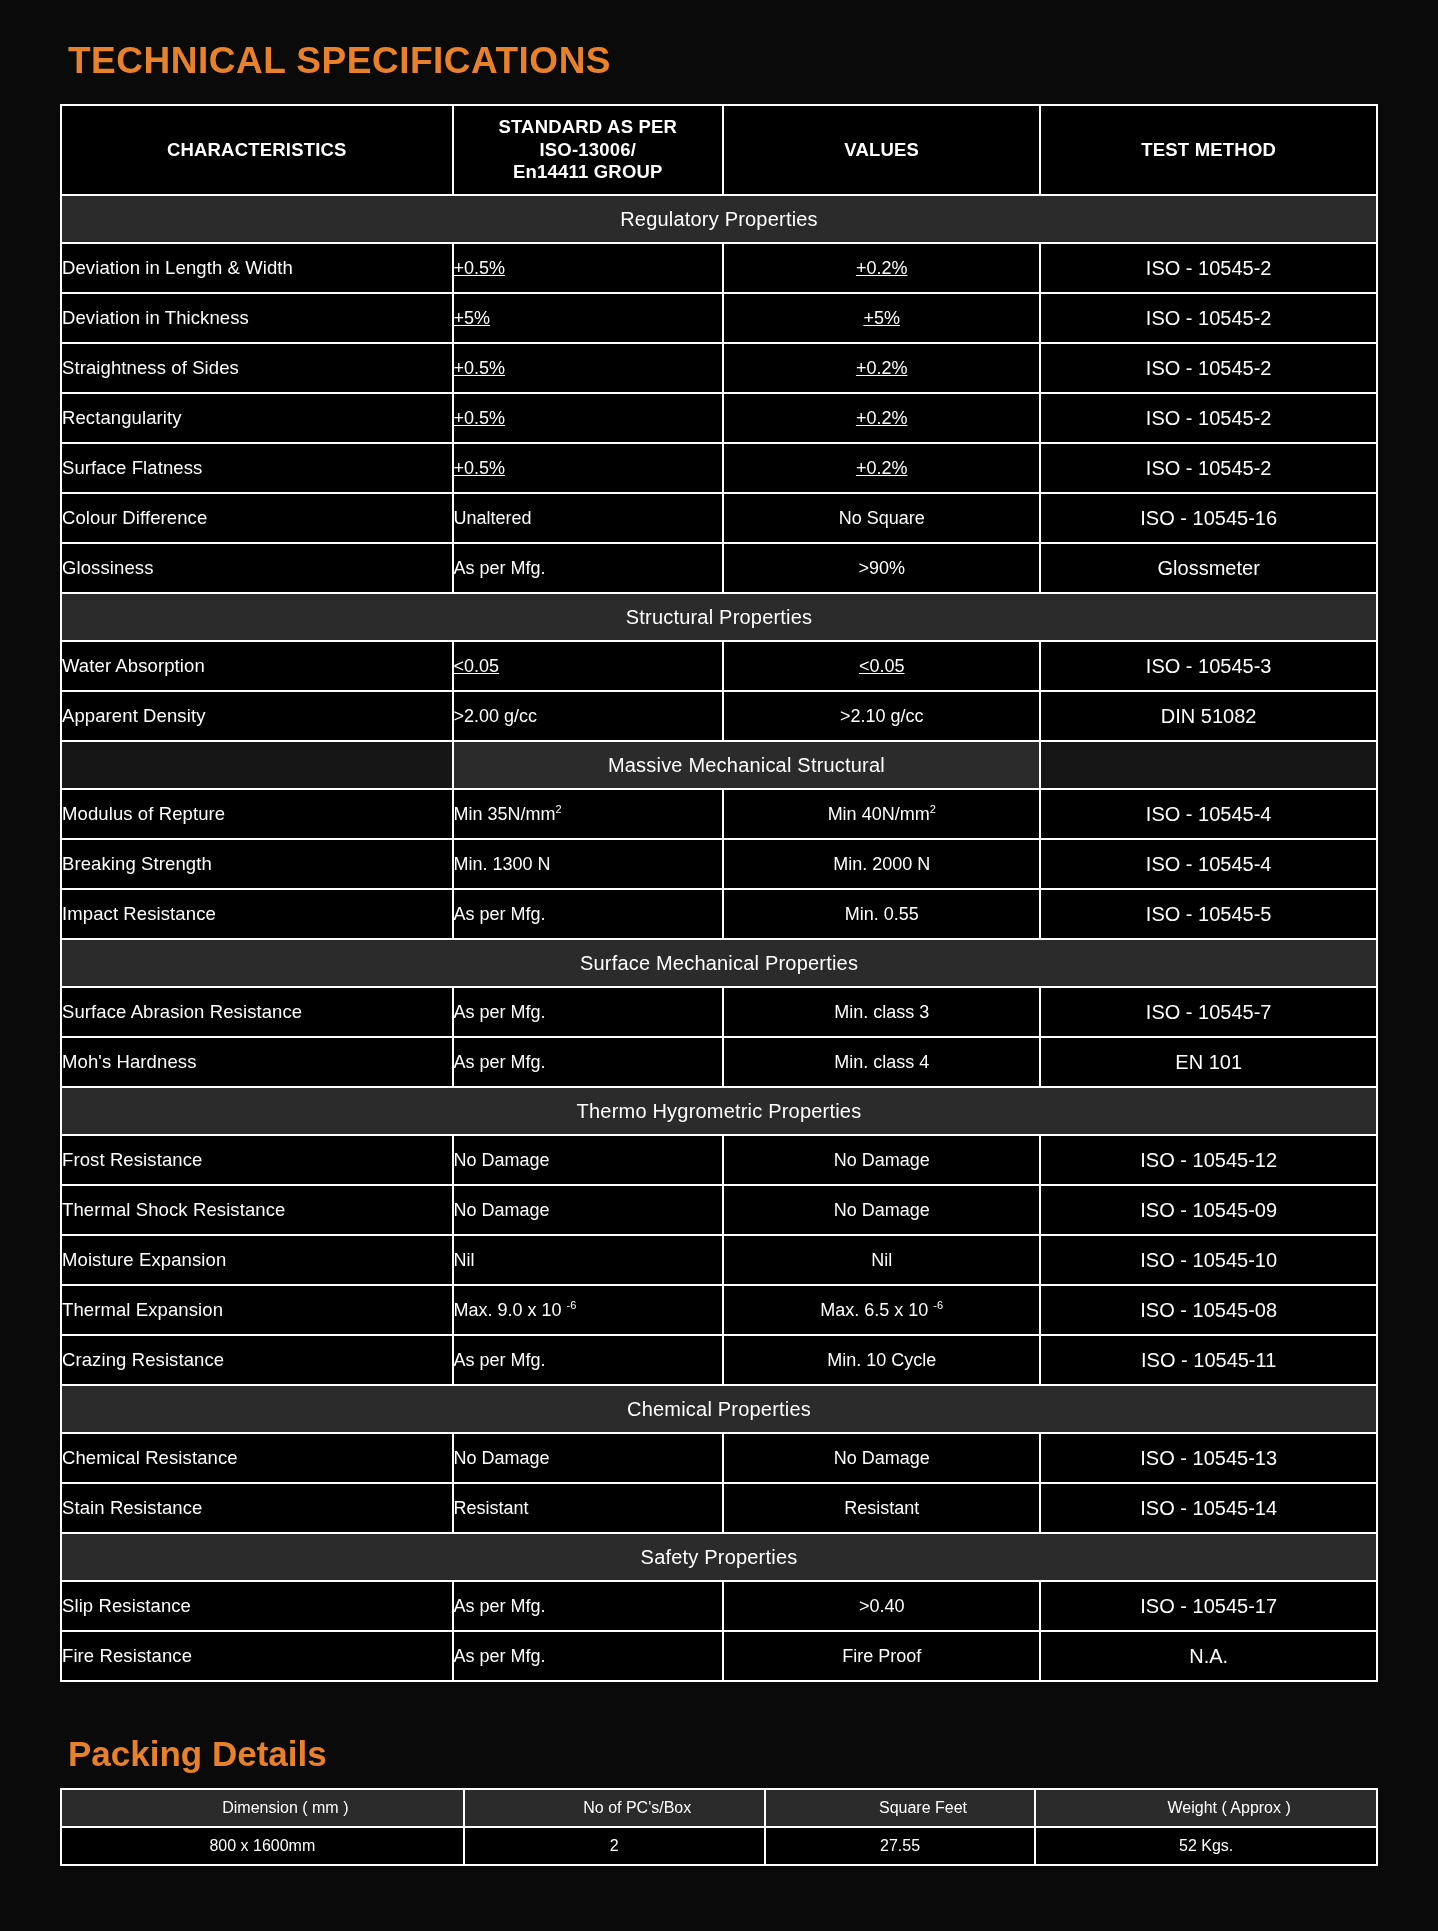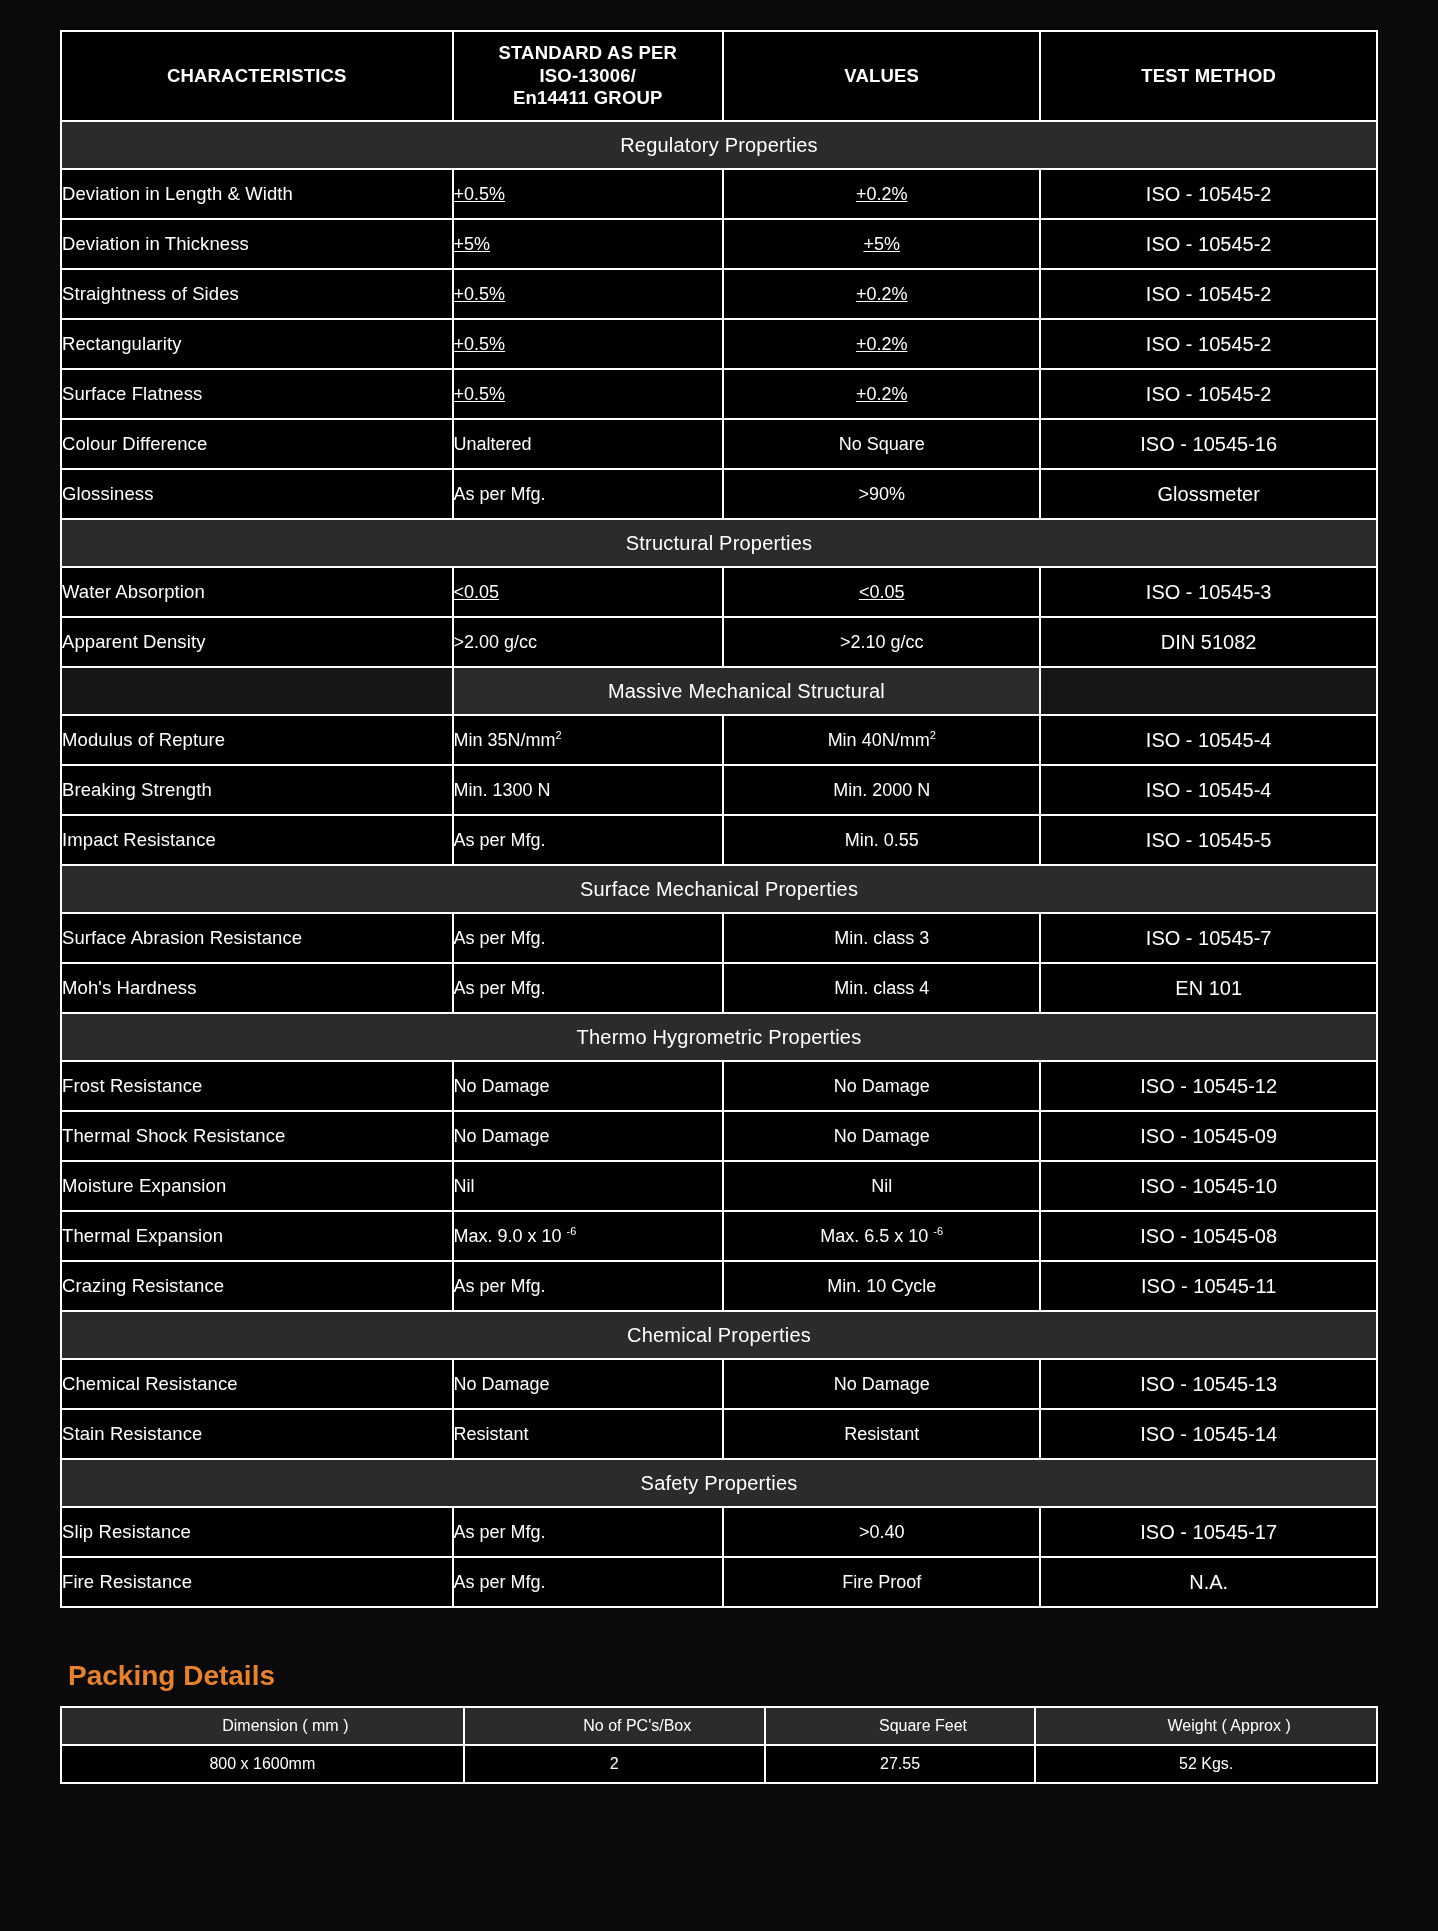--- a/index.html
+++ b/index.html
@@ -89,21 +89,21 @@
   }
   td.c-test {
     text-align: center;
     font-size: 20px;
   }
   .u { text-decoration: underline; }
   sup { font-size: 11px; vertical-align: super; }
 
   .packing-title {
     color: #e8812b;
-    font-size: 28px;
+    font-size: 35px;
     font-weight: bold;
     margin: 52px 0 14px 8px;
   }
   table.packing {
     width: 100%;
     border-collapse: collapse;
     table-layout: fixed;
   }
   table.packing td {
     border: 2px solid #ffffff;
@@ -123,20 +123,21 @@
   .pk1 { width: 396px; }
   .pk2 { width: 296px; }
   .pk3 { width: 266px; }
   .pk4 { width: 336px; }
 </style>
 </head>
 <body>
 
 <div class="page">
 
+  <div class="main-title">TECHNICAL SPECIFICATIONS</div>
 
   <table class="spec">
     <colgroup>
       <col class="col-char">
         <col class="col-std">
         <col class="col-val">
         <col class="col-test">
     </colgroup>
     <thead>
       <tr>

